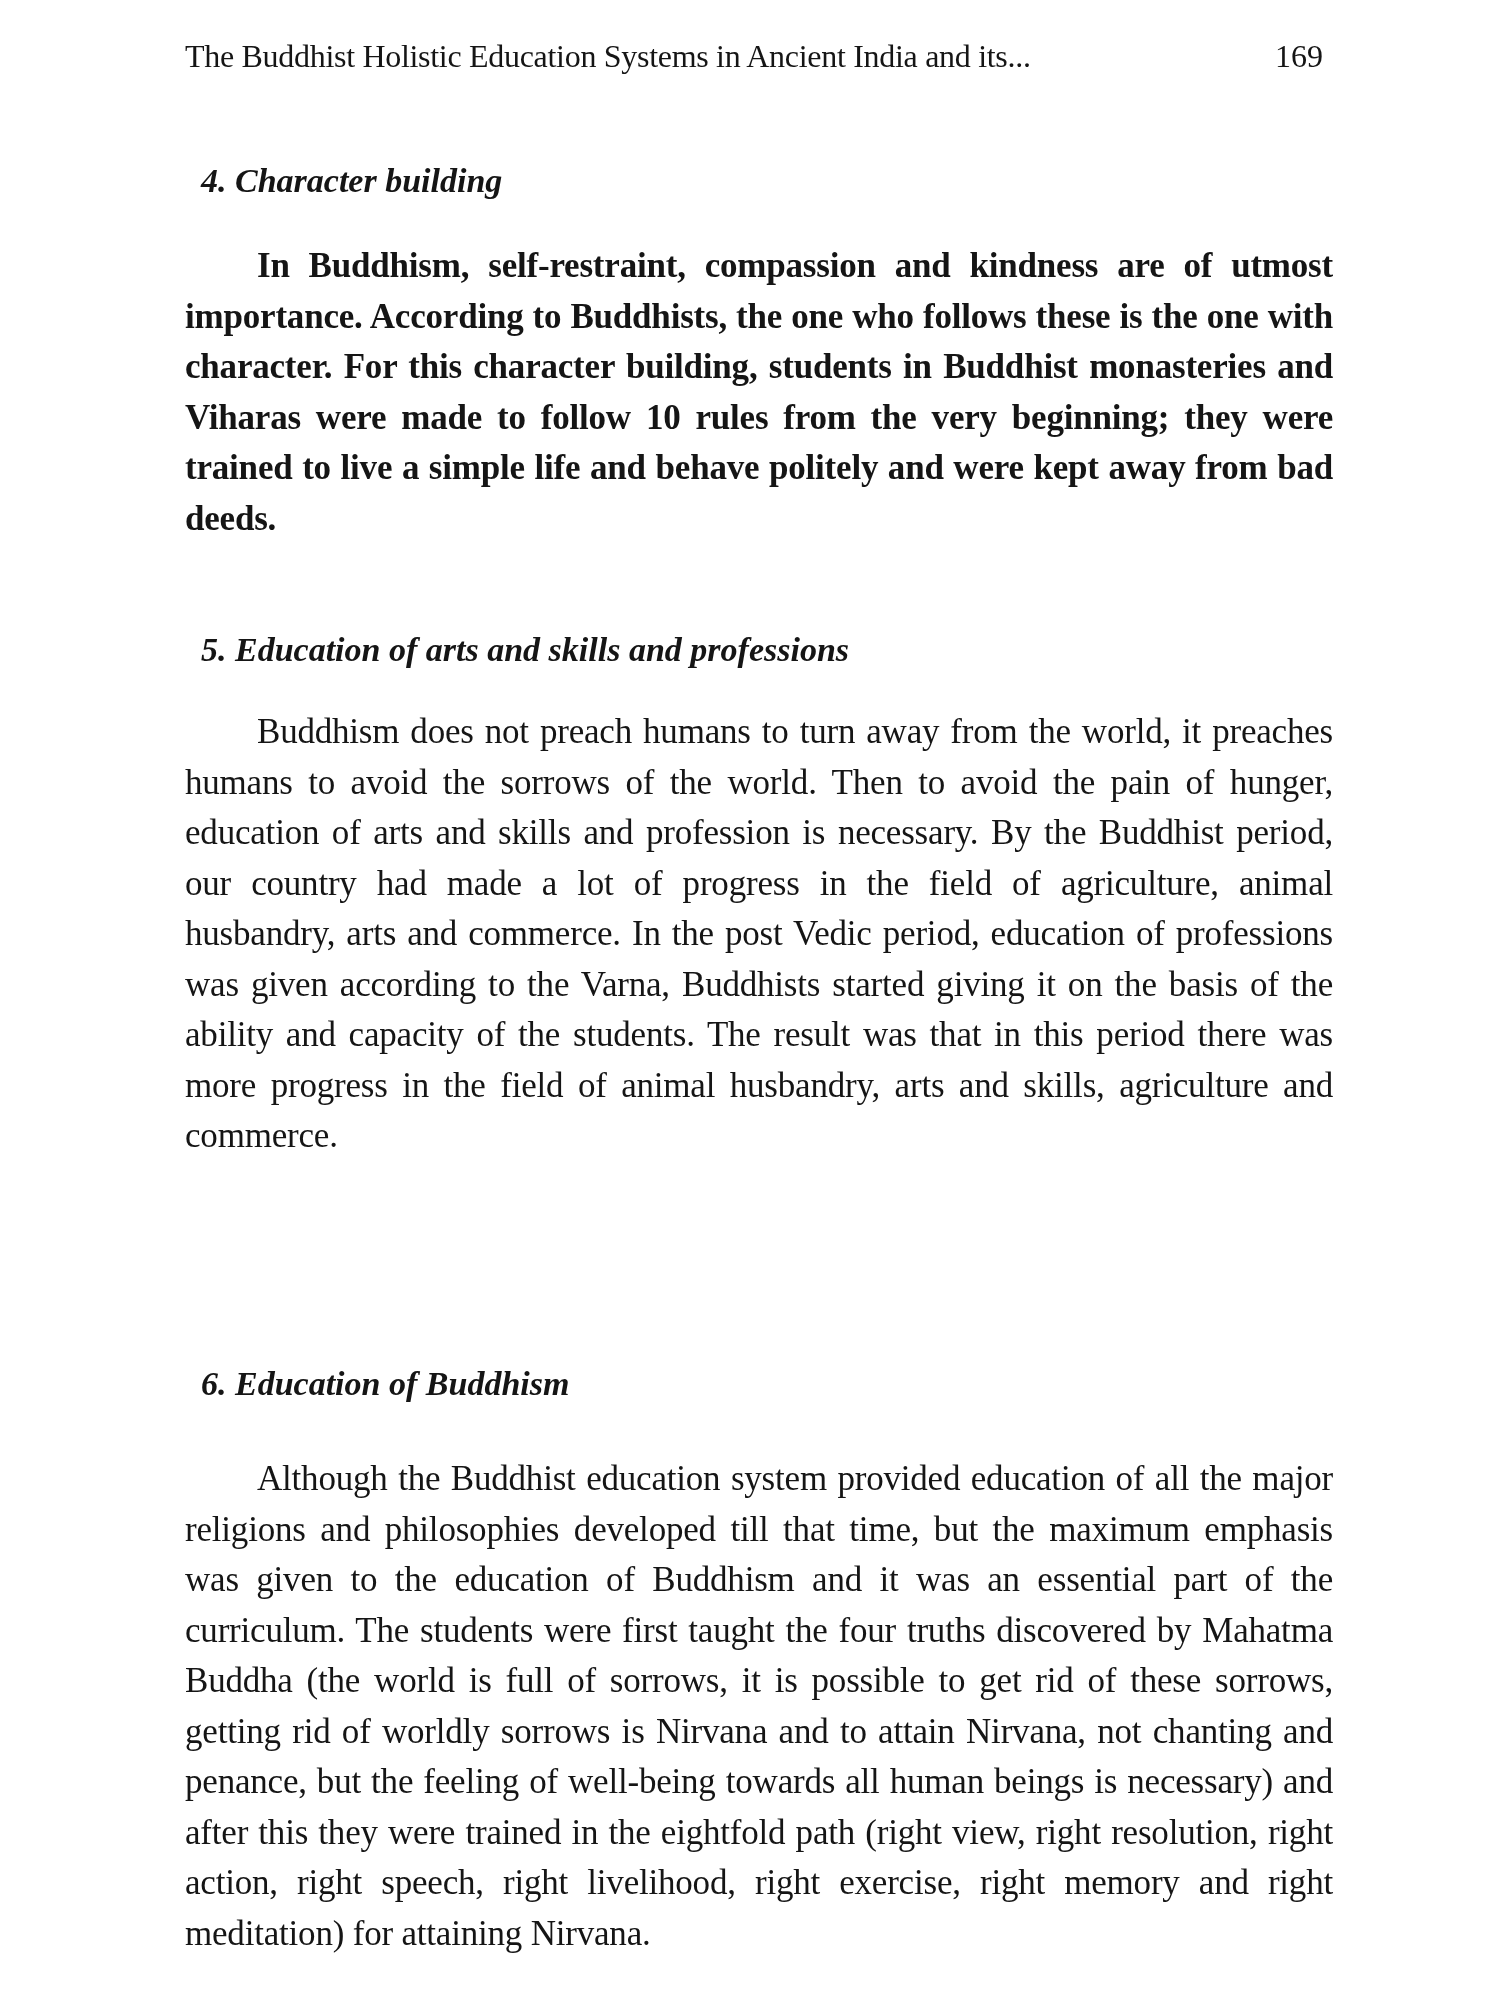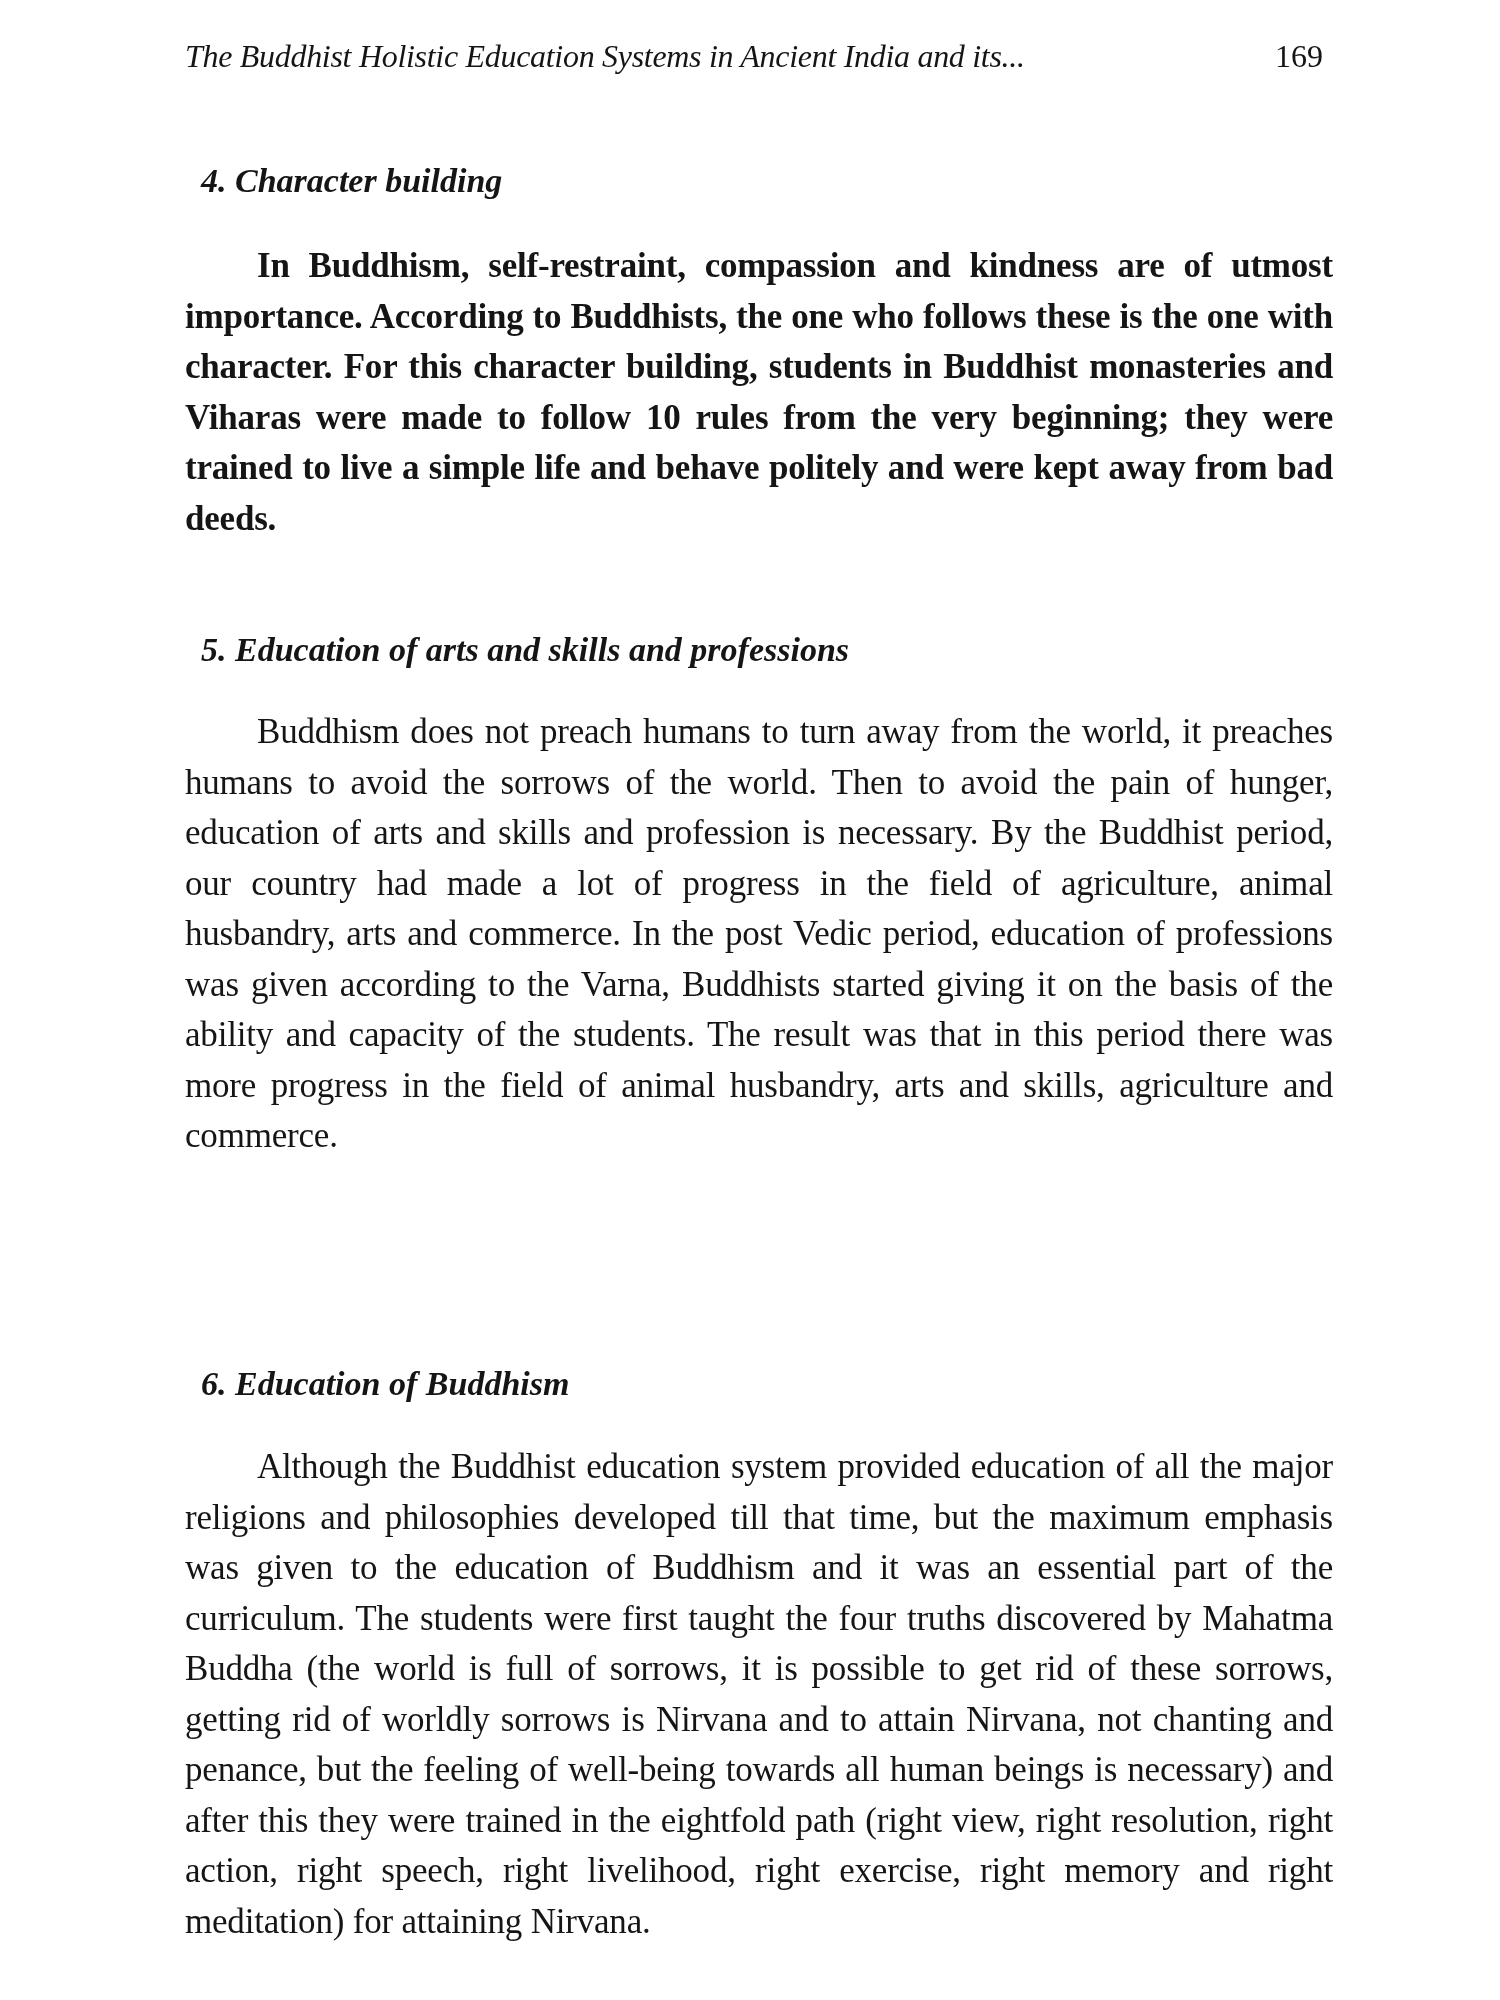--- a/index.html
+++ b/index.html
@@ -1,29 +1,29 @@
 <!DOCTYPE html>
 <html><head>
 <meta charset="utf-8">
 <style>
   html, body { margin: 0; padding: 0; background: #ffffff; }
   body { width: 1500px; height: 2000px; position: relative; overflow: hidden; color: #151515; }
   .page { position: absolute; left: 185px; top: 0; width: 1148px; font-family: "Liberation Serif", "DejaVu Serif", serif; }
   .running-head { position: absolute; top: 38px; left: 0; width: 1148px; font-size: 32px; white-space: nowrap; }
-  .running-head .title { font-style: italic; letter-spacing: -0.3px; }
+  .running-head .title { letter-spacing: -0.3px; }
   .running-head .pagenum { position: absolute; left: 1090px; top: 0; font-style: normal; }
   .section { position: absolute; left: 0; width: 1148px; }
   .section h2 { margin: 16px; font-size: 34px; font-style: italic; font-weight: bold; line-height: 44px; }
   .section p { margin: 0; font-size: 35px; line-height: 50.5px; text-align: justify; text-indent: 72px; hyphens: none; letter-spacing: -0.2px; }
   #sec4 { top: 143px; }
   #sec4 p { margin-top: 38px; font-weight: bold; }
   #sec5 { top: 612px; }
   #sec5 p { margin-top: 35px; }
   #sec6 { top: 1346px; }
-  #sec6 p { margin-top: 36px; }
+  #sec6 p { margin-top: 48px; }
 </style>
 </head>
 <body>
 
 <div class="page">
   <div class="running-head">
     <span class="title">The Buddhist Holistic Education Systems in Ancient India and its...</span>
     <span class="pagenum">169</span>
   </div>
 

